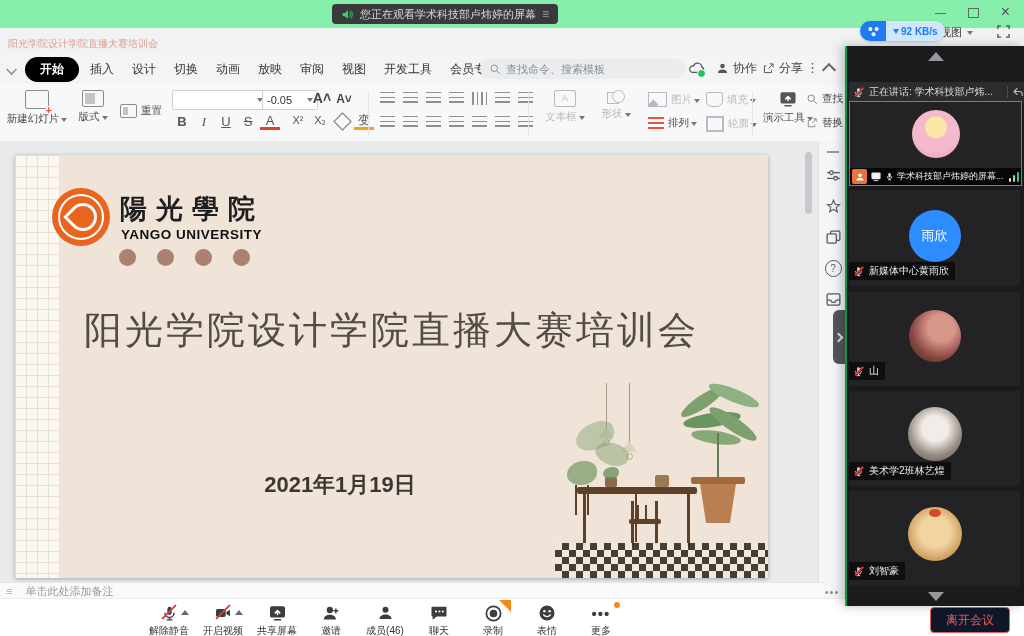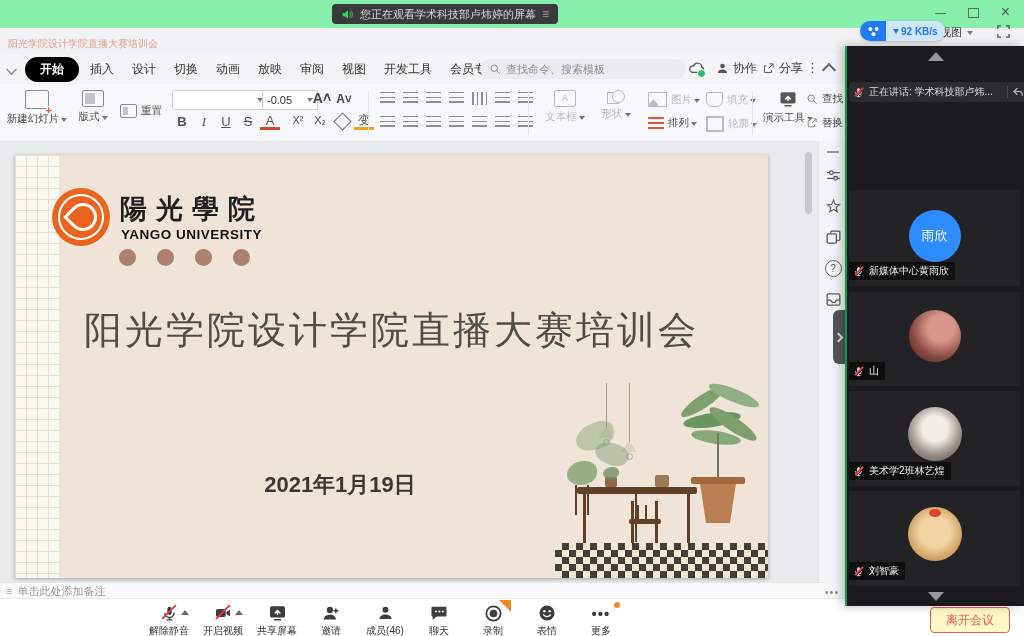--- a/index.html
+++ b/index.html
@@ -114,35 +114,35 @@
   .help-c::before{content:"?";}
   .ptoggle{position:absolute;left:833px;top:310px;width:13px;height:54px;background:#53565c;
     border-radius:6px 0 0 6px;display:flex;align-items:center;justify-content:center;z-index:5;}
   .ptoggle::before{content:"";width:5px;height:5px;border-right:2px solid #ddd;border-top:2px solid #ddd;
     transform:rotate(45deg);margin-right:2px;}
   .ss-dots{position:absolute;left:822px;top:586px;width:20px;text-align:center;color:#8a8a8e;
     font-size:11px;letter-spacing:1px;}
   .ss-dots::before{content:"•••";}
   
   .notesbar{left:0;top:582px;width:818px;height:16px;background:#fafafa;border-top:1px solid #e6e6e8;
-    display:flex;align-items:center;gap:5px;padding-left:6px;color:#999;font-size:11px;}
+    display:flex;align-items:center;gap:13px;padding-left:6px;color:#999;font-size:11px;}
   .notes-ic::before{content:"≡";color:#aaa;}
   .bottombar{left:0;top:598px;width:1024px;height:38px;background:#fff;border-top:1px solid #ebebeb;}
   .bitems{position:absolute;left:142px;top:1px;display:flex;}
   .bitem{width:54px;display:flex;flex-direction:column;align-items:center;gap:1px;padding-top:3px;position:relative;}
   .bic{width:22px;height:20px;position:relative;display:flex;align-items:center;justify-content:center;color:#3d3d3f;}
   .blabel{font-size:10px;color:#333;white-space:nowrap;}
   .slash{position:absolute;left:1px;top:8px;width:20px;height:2px;background:#e23b3b;transform:rotate(-45deg);border-radius:1px;}
   .tri-up-sm{position:absolute;right:-9px;top:7px;width:0;height:0;border-left:4px solid transparent;
     border-right:4px solid transparent;border-bottom:5px solid #6a6a6e;}
   .rec-rib{position:absolute;right:-7px;top:-3px;width:0;height:0;border-top:12px solid #f28a1e;
     border-left:12px solid transparent;}
   .more-dot{position:absolute;right:8px;top:2px;width:6px;height:6px;border-radius:50%;background:#f28a1e;}
   .leavebtn{position:absolute;right:14px;top:8px;width:78px;height:24px;border:1px solid #e85d5d;
-    border-radius:4px;color:#e85d5d;font-size:12px;display:flex;align-items:center;justify-content:center;background:#fef9c3;margin-left:26px;}
+    border-radius:4px;color:#e85d5d;font-size:12px;display:flex;align-items:center;justify-content:center;background:#0f172a;margin-left:26px;}
   
   .greenline{left:845px;top:46px;width:2px;height:560px;background:#0bbf5f;z-index:19;}
   .panel{left:847px;top:46px;width:177px;height:560px;background:#1b1b1d;z-index:20;
     box-shadow:-5px 0 10px rgba(0,0,0,.25);}
   .tri-up{position:absolute;left:50%;transform:translateX(-50%);width:0;height:0;
     border-left:8px solid transparent;border-right:8px solid transparent;border-bottom:9px solid #97979b;}
   .tri-down{position:absolute;left:50%;transform:translateX(-50%);width:0;height:0;
     border-left:8px solid transparent;border-right:8px solid transparent;border-top:9px solid #97979b;}
   .speakbar{position:absolute;left:2px;top:36px;width:171px;height:20px;background:#2c2c2f;border-radius:3px;
     display:flex;align-items:center;gap:4px;padding:0 4px;}
@@ -609,20 +609,42 @@
           </svg>
           <i class="slash"></i>
       </span>
       <span class="speaktxt">正在讲话: 学术科技部卢炜...</span>
       <span class="sb-sep"></span>
       <svg width="12" height="12" viewBox="0 0 24 24" style="color:#bbb">
           <use href="#s-reply"></use>
         </svg>
     </div>
 
+    <div class="tile active" style="top:55px;height:83px">
+      <span class="avatar" style="top:8px;width:48px;height:48px;background:radial-gradient(circle at 50% 36%,#fce8a6 26%,#f4b9cc 30% 62%,#e795b6 100%)"></span>
+      <div class="t1lab">
+        <span class="hostbadge">
+          <svg width="10" height="10" viewBox="0 0 24 24" style="color:#fff">
+              <use href="#s-person"></use>
+            </svg>
+        </span>
+        <svg width="12" height="11" viewBox="0 0 24 24" style="color:#eee">
+            <use href="#s-monshare"></use>
+          </svg>
+        <svg width="9" height="11" viewBox="0 0 24 24" style="color:#eee">
+            <use href="#s-mic"></use>
+          </svg>
+        <span class="t1name">学术科技部卢炜婷的屏幕...</span>
+        <span class="sigbars">
+            <i></i>
+            <i></i>
+            <i></i>
+          </span>
+      </div>
+    </div>
 
     <div class="tile" style="top:144px;height:96px">
       <span class="avatar av-txt" style="top:20px;width:52px;height:52px;background:#2d8cff">雨欣</span>
       <div class="namechip">
         <span class="micwrap">
           <svg width="11" height="13" viewBox="0 0 24 24" style="color:#ddd">
               <use href="#s-mic"></use>
             </svg>
             <i class="slash"></i>
         </span>

